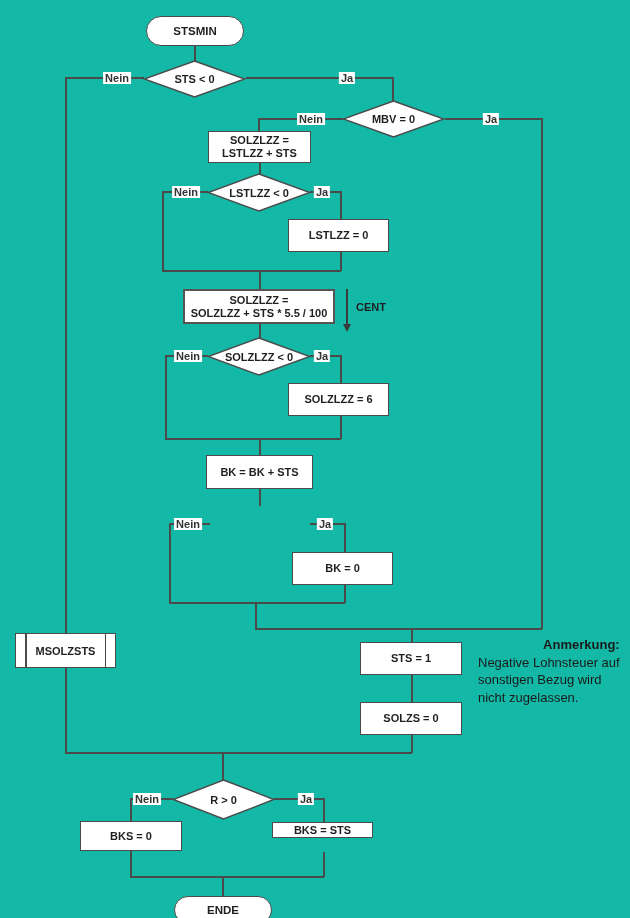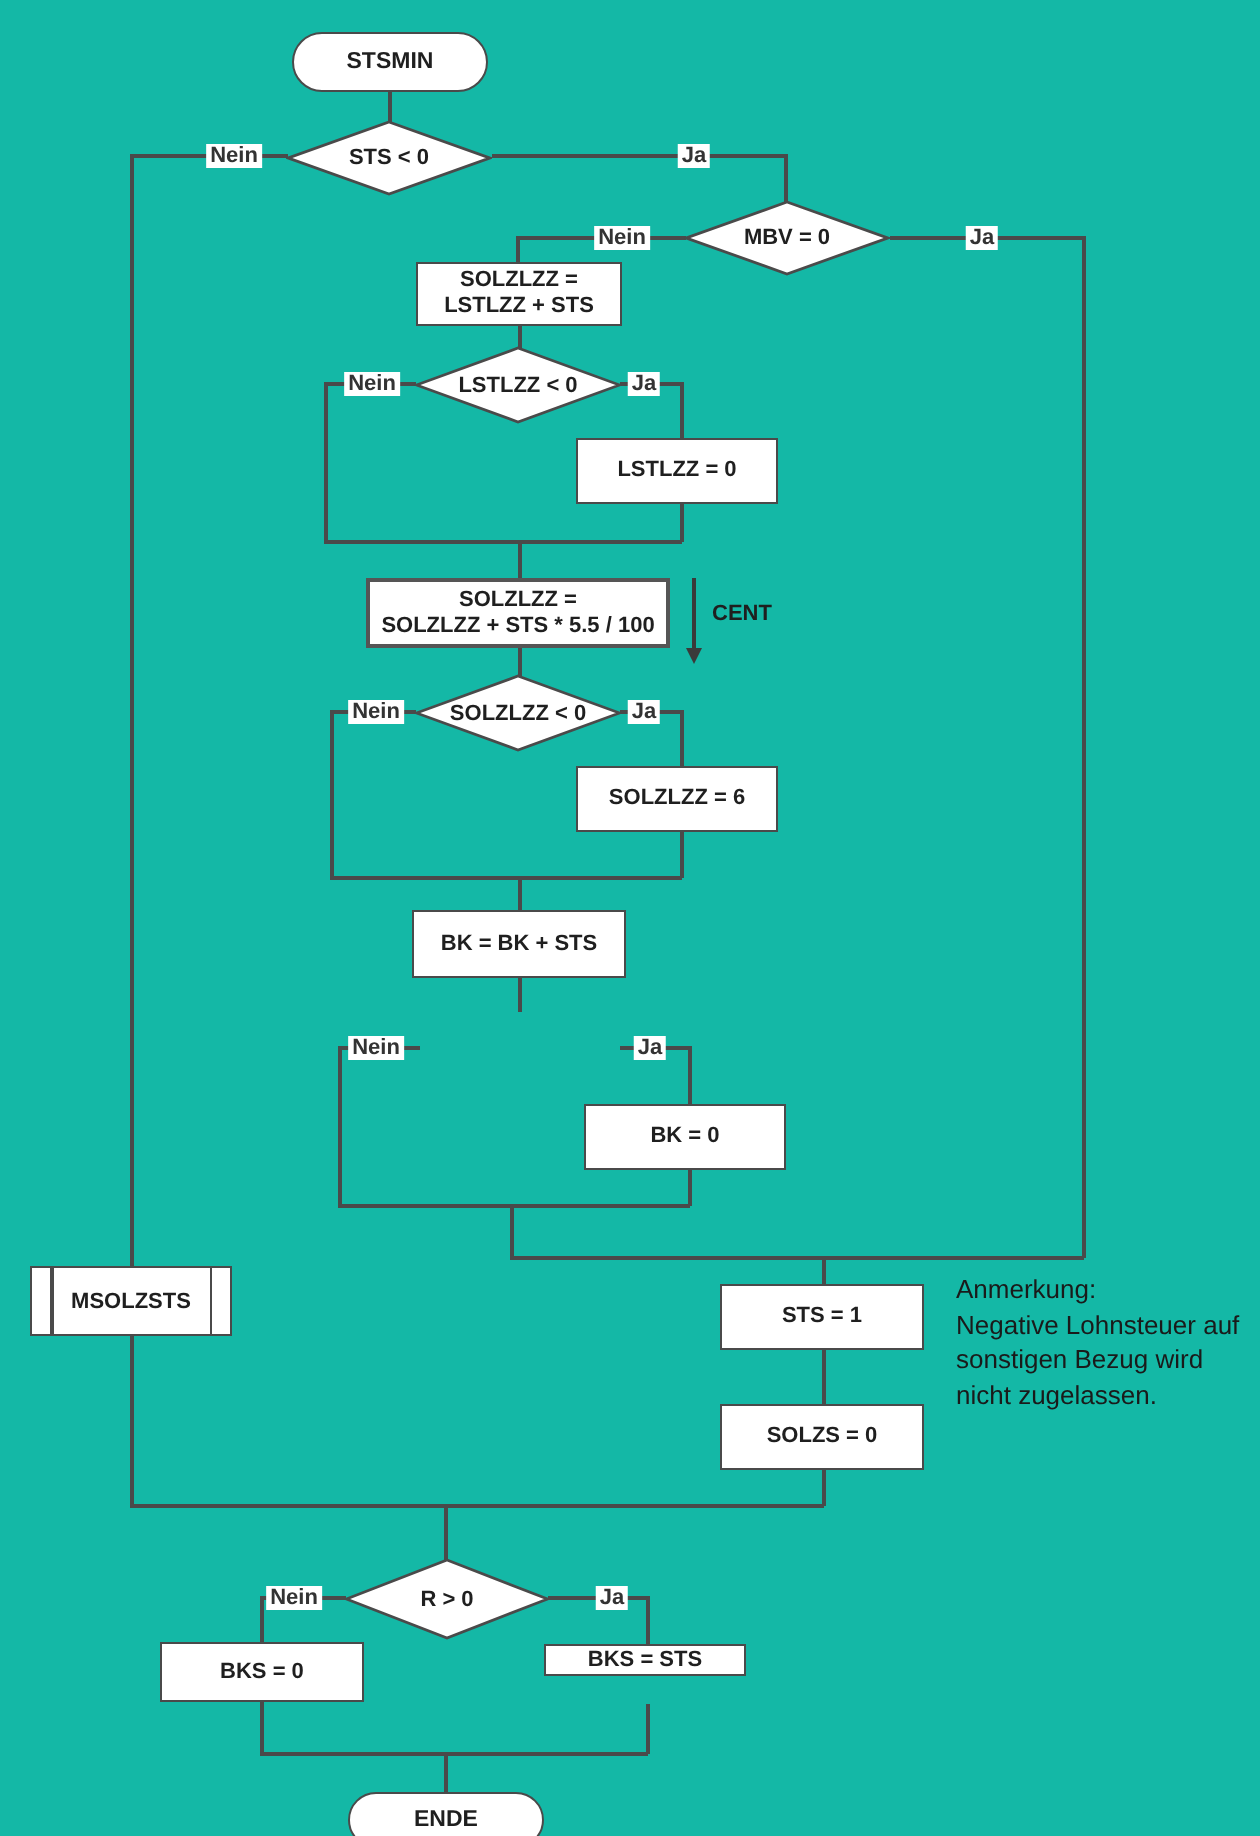--- a/index.html
+++ b/index.html
@@ -31,21 +31,21 @@
     font-size:11px;font-weight:700;}
   .elabel{
     position:absolute;transform:translate(-50%,-50%);background:#fff;padding:0 2px;
     font-size:11px;font-weight:700;color:#333;white-space:nowrap;line-height:12px;
   }
   .cent-line{position:absolute;width:1.5px;background:#3a3a3a;}
   .cent-head{position:absolute;width:0;height:0;border-left:4.5px solid transparent;
     border-right:4.5px solid transparent;border-top:8px solid #3a3a3a;}
   .cent-label{position:absolute;font-size:11px;font-weight:700;white-space:nowrap;}
   .note{position:absolute;font-size:13px;line-height:17.5px;color:#1a1a1a;white-space:nowrap;}
-  .note .note-title{font-weight:400;}
+  .note .note-title{font-weight:700;text-align:right;}
 </style>
 </head>
 <body>
 
 <div class="canvas">
 
   <div class="lh" style="left:65px;top:77px;width:79px"></div>
   <div class="lh" style="left:246px;top:77px;width:147px"></div>
   <div class="lh" style="left:258px;top:118px;width:85px"></div>
   <div class="lh" style="left:445px;top:118px;width:97px"></div>

